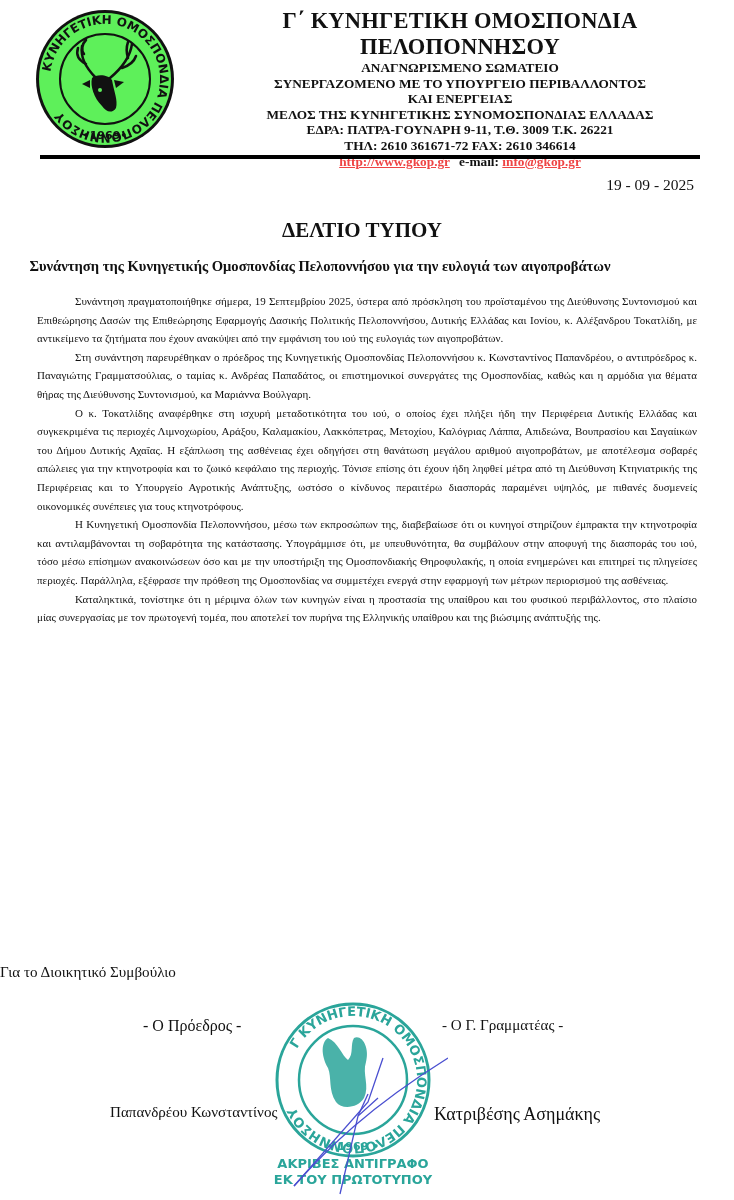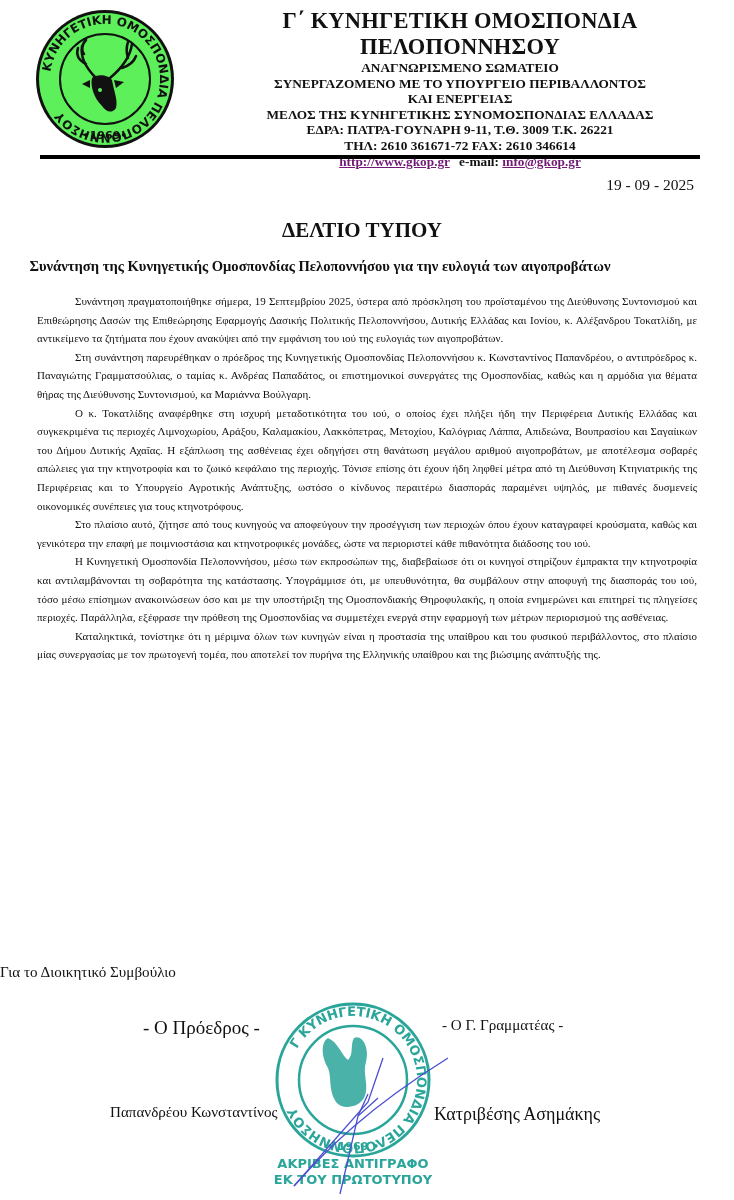--- a/index.html
+++ b/index.html
@@ -2,29 +2,29 @@
 <html><head>
 <meta charset="utf-8">
 <style>
   html, body { margin: 0; padding: 0; background: #ffffff; }
   body { width: 734px; height: 1200px; position: relative; overflow: hidden;
          font-family: "Liberation Serif", "DejaVu Serif", serif; color: #111; }
   .logo { position: absolute; left: 34px; top: 8px; width: 142px; height: 142px; }
   .header { position: absolute; left: 200px; top: 8px; width: 520px; text-align: center; font-weight: bold; }
   .header .org { font-size: 22.5px; line-height: 26px; letter-spacing: 0.2px; text-align: center; }
   .header .line { font-size: 13.3px; line-height: 15.6px; }
-  .header a { color: #701a75; text-decoration: underline; }
+  .header a { color: #ef4444; text-decoration: underline; }
   .rule { position: absolute; left: 40px; top: 155px; width: 660px; height: 4px; background: #000; }
   .date { position: absolute; right: 40px; top: 176px; font-size: 15.5px; }
   .title { position: absolute; left: 0; width: 724px; top: 218px; text-align: center; font-weight: bold; font-size: 21px; }
   .subtitle { position: absolute; left: 0; width: 640px; top: 258px; text-align: center; font-weight: bold; font-size: 14.6px; }
   .body { position: absolute; left: 37px; top: 292px; width: 660px; font-size: 11px; line-height: 18.6px; text-align: justify; }
   .body p { margin: 0; text-indent: 38px; }
   .closing { position: absolute; left: 0; width: 734px; top: 964px; text-align: left; font-size: 15.1px; }
-  .role-left { position: absolute; left: 143px; top: 1017px; font-size: 19px; text-align: right; }
+  .role-left { position: absolute; left: 143px; top: 1017px; font-size: 16px; text-align: right; }
   .role-right { position: absolute; left: 442px; top: 1017px; font-size: 15.1px; }
   .name-left { position: absolute; left: 110px; top: 1104px; font-size: 15.1px; }
   .name-right { position: absolute; left: 434px; top: 1104px; font-size: 18px; }
   .stamp { position: absolute; left: 258px; top: 998px; width: 190px; height: 200px; }
 </style>
 </head>
 <body>
 
 <div class="logo">
   <svg width="142" height="142" viewBox="0 0 142 142">
@@ -73,21 +73,20 @@
 
 <div class="date">19 - 09 - 2025</div>
 
 <div class="title">ΔΕΛΤΙΟ ΤΥΠΟΥ</div>
 <div class="subtitle">Συνάντηση της Κυνηγετικής Ομοσπονδίας Πελοποννήσου για την ευλογιά των αιγοπροβάτων</div>
 
 <div class="body">
   <p>Συνάντηση πραγματοποιήθηκε σήμερα, 19 Σεπτεμβρίου 2025, ύστερα από πρόσκληση του προϊσταμένου της Διεύθυνσης Συντονισμού και Επιθεώρησης Δασών της Επιθεώρησης Εφαρμογής Δασικής Πολιτικής Πελοποννήσου, Δυτικής Ελλάδας και Ιονίου, κ. Αλέξανδρου Τοκατλίδη, με αντικείμενο τα ζητήματα που έχουν ανακύψει από την εμφάνιση του ιού της ευλογιάς των αιγοπροβάτων.</p>
   <p>Στη συνάντηση παρευρέθηκαν ο πρόεδρος της Κυνηγετικής Ομοσπονδίας Πελοποννήσου κ. Κωνσταντίνος Παπανδρέου, ο αντιπρόεδρος κ. Παναγιώτης Γραμματσούλιας, ο ταμίας κ. Ανδρέας Παπαδάτος, οι επιστημονικοί συνεργάτες της Ομοσπονδίας, καθώς και η αρμόδια για θέματα θήρας της Διεύθυνσης Συντονισμού, κα Μαριάννα Βούλγαρη.</p>
   <p>Ο κ. Τοκατλίδης αναφέρθηκε στη ισχυρή μεταδοτικότητα του ιού, ο οποίος έχει πλήξει ήδη την Περιφέρεια Δυτικής Ελλάδας και συγκεκριμένα τις περιοχές Λιμνοχωρίου, Αράξου, Καλαμακίου, Λακκόπετρας, Μετοχίου, Καλόγριας Λάππα, Απιδεώνα, Βουπρασίου και Σαγαίικων του Δήμου Δυτικής Αχαΐας. Η εξάπλωση της ασθένειας έχει οδηγήσει στη θανάτωση μεγάλου αριθμού αιγοπροβάτων, με αποτέλεσμα σοβαρές απώλειες για την κτηνοτροφία και το ζωικό κεφάλαιο της περιοχής. Τόνισε επίσης ότι έχουν ήδη ληφθεί μέτρα από τη Διεύθυνση Κτηνιατρικής της Περιφέρειας και το Υπουργείο Αγροτικής Ανάπτυξης, ωστόσο ο κίνδυνος περαιτέρω διασποράς παραμένει υψηλός, με πιθανές δυσμενείς οικονομικές συνέπειες για τους κτηνοτρόφους.</p>
-  <p>Στο πλαίσιο αυτό, ζήτησε από τους κυνηγούς να αποφεύγουν την προσέγγιση των περιοχών όπου έχουν καταγραφεί κρούσματα, καθώς και γενικότερα την επαφή με ποιμνιοστάσια και κτηνοτροφικές μονάδες, ώστε να περιοριστεί κάθε πιθανότητα διάδοσης του ιού.</p>
   <p>Η Κυνηγετική Ομοσπονδία Πελοποννήσου, μέσω των εκπροσώπων της, διαβεβαίωσε ότι οι κυνηγοί στηρίζουν έμπρακτα την κτηνοτροφία και αντιλαμβάνονται τη σοβαρότητα της κατάστασης. Υπογράμμισε ότι, με υπευθυνότητα, θα συμβάλουν στην αποφυγή της διασποράς του ιού, τόσο μέσω επίσημων ανακοινώσεων όσο και με την υποστήριξη της Ομοσπονδιακής Θηροφυλακής, η οποία ενημερώνει και επιτηρεί τις πληγείσες περιοχές. Παράλληλα, εξέφρασε την πρόθεση της Ομοσπονδίας να συμμετέχει ενεργά στην εφαρμογή των μέτρων περιορισμού της ασθένειας.</p>
   <p>Καταληκτικά, τονίστηκε ότι η μέριμνα όλων των κυνηγών είναι η προστασία της υπαίθρου και του φυσικού περιβάλλοντος, στο πλαίσιο μίας συνεργασίας με τον πρωτογενή τομέα, που αποτελεί τον πυρήνα της Ελληνικής υπαίθρου και της βιώσιμης ανάπτυξής της.</p>
 </div>
 
 <div class="closing">Για το Διοικητικό Συμβούλιο</div>
 <div class="role-left">- Ο Πρόεδρος -</div>
 <div class="role-right">- Ο Γ. Γραμματέας -</div>
 
 <div class="stamp">
   <svg width="190" height="200" viewBox="0 0 190 200">

